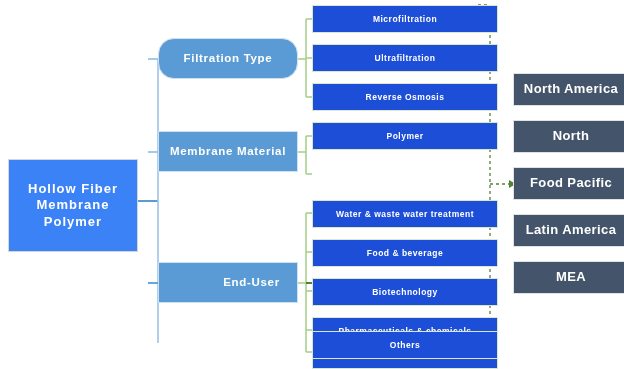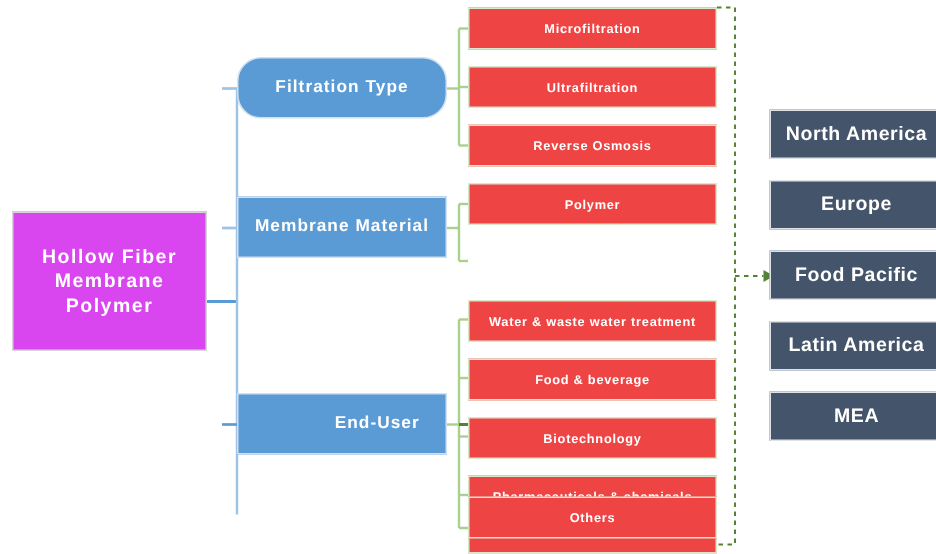--- a/index.html
+++ b/index.html
@@ -20,22 +20,22 @@
     justify-content:center;
     text-align:center;
     color:#ffffff;
     line-height:1.25;
     letter-spacing:0.4px;
     -webkit-font-smoothing:antialiased;
   }
 
   
   .root{
-    left:8px;top:141px;width:130px;height:93px;
-    background:#d946ef;
+    left:8px;top:159px;width:130px;height:93px;
+    background:#3b82f6;
     border:1px solid #d6d6d6;
     font-size:13px;
     font-weight:bold;
     letter-spacing:1px;
   }
 
   
   .seg{
     left:158px;width:140px;height:41px;
     background:#5b9bd5;
@@ -43,22 +43,22 @@
     font-size:11.5px;
     font-weight:bold;
     letter-spacing:0.7px;
   }
   .seg-1{top:38px;border-radius:16px;}
   .seg-2{top:131px;}
   .seg-3{top:262px;padding-left:47px;}
 
   
   .sub{
-    left:312px;width:166px;height:28px;
-    background:#ef4444;
+    left:312px;width:186px;height:28px;
+    background:#1d4ed8;
     border:1px solid #d9e8cd;
     font-size:8.5px;
     font-weight:bold;
     letter-spacing:0.5px;
   }
 
   
   .region{
     left:513px;width:116px;height:33px;
     background:#44546a;
@@ -164,21 +164,21 @@
   <div class="node sub" style="top:356px;height:13px;align-items:flex-start"></div>
 
   <div class="node sub" style="top:331px">
     <span>Others</span>
   </div>
 
   <div class="node region" style="top:73px">
     <span>North America</span>
   </div>
   <div class="node region" style="top:120px">
-    <span>Europe</span>
+    <span>North</span>
   </div>
   <div class="node region" style="top:167px">
     <span>Food Pacific</span>
   </div>
   <div class="node region" style="top:214px">
     <span>Latin America</span>
   </div>
   <div class="node region" style="top:261px">
     <span>MEA</span>
   </div>

